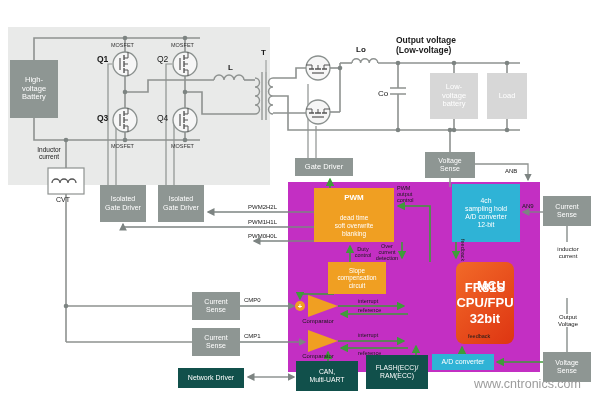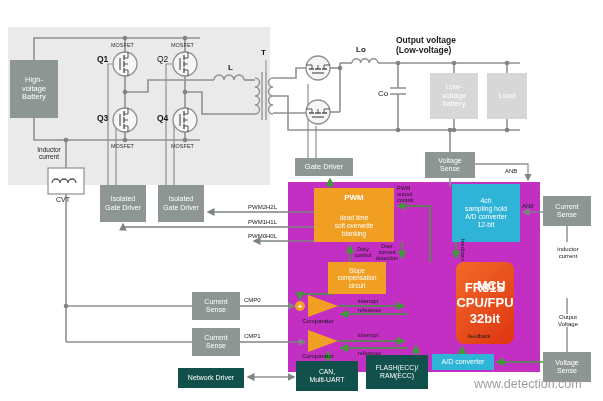--- a/index.html
+++ b/index.html
@@ -189,21 +189,21 @@
 Sense</div>
   <div class="blk" style="left:543px;top:352px;width:48px;height:30px;background:#8e9693;font-size:7px;">Voltage
 Sense</div>
 
   <div class="t" style="left:396px;top:36px;font-size:8.5px;font-weight:bold;">Output voltage
 (Low-voltage)</div>
 
   <div class="t" style="left:97px;top:55px;font-size:8.5px;font-weight:bold;">Q1</div>
   <div class="t" style="left:157px;top:55px;font-size:8.5px;font-weight:normal;">Q2</div>
   <div class="t" style="left:97px;top:114px;font-size:8.5px;font-weight:bold;">Q3</div>
-  <div class="t" style="left:157px;top:114px;font-size:8.5px;font-weight:bold;">Q4</div>
+  <div class="t" style="left:157px;top:114px;font-size:8.5px;font-weight:normal;">Q4</div>
 
   <div class="t" style="left:111px;top:42px;font-size:5.5px;color:#333;">MOSFET</div>
   <div class="t" style="left:171px;top:42px;font-size:5.5px;color:#333;">MOSFET</div>
   <div class="t" style="left:111px;top:143px;font-size:5.5px;color:#333;">MOSFET</div>
   <div class="t" style="left:171px;top:143px;font-size:5.5px;color:#333;">MOSFET</div>
 
   <div class="t" style="left:228px;top:64px;font-size:8px;font-weight:bold;">L</div>
   <div class="t" style="left:261px;top:49px;font-size:8px;font-weight:bold;">T</div>
   <div class="t" style="left:356px;top:46px;font-size:8px;font-weight:bold;">Lo</div>
   <div class="t" style="left:378px;top:90px;font-size:8px;font-weight:normal;">Co</div>
@@ -240,14 +240,14 @@
   <div class="t" style="left:505px;top:168px;font-size:6px;">ANB</div>
   <div class="t" style="left:522px;top:203px;font-size:6px;">AN9</div>
   <div class="t" style="left:244px;top:297px;font-size:6px;">CMP0</div>
   <div class="t" style="left:244px;top:333px;font-size:6px;">CMP1</div>
 
   <div class="t ctr" style="left:547px;top:246px;width:42px;font-size:6px;">inductor
 current</div>
   <div class="t ctr" style="left:547px;top:314px;width:42px;font-size:6px;background:#fff;">Output
 Voltage</div>
 
-  <div class="t" style="left:474px;top:377px;font-size:12.5px;color:#9c9c9c;">www.detection.com</div>
+  <div class="t" style="left:474px;top:377px;font-size:12.5px;color:#9c9c9c;">www.cntronics.com</div>
 </div>
 
 </body></html>

